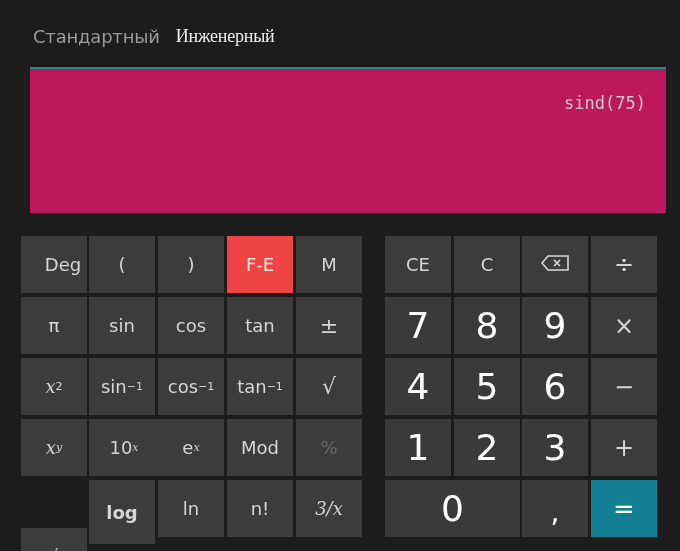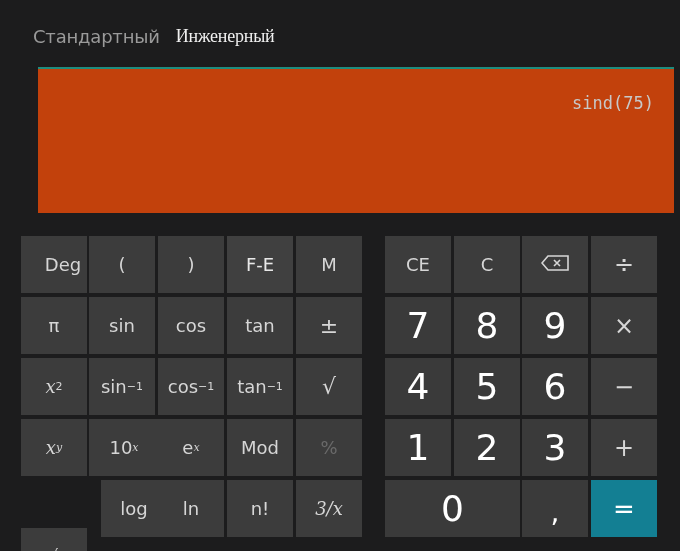--- a/index.html
+++ b/index.html
@@ -1,28 +1,28 @@
 <!DOCTYPE html>
 <html><head>
 <meta charset="utf-8">
 <style>
   html, body { margin:0; padding:0; }
   body { width:680px; height:551px; background:#1c1c1d; overflow:hidden; position:relative;
          font-family:"DejaVu Sans", sans-serif; color:#fff; }
   .tabs { position:absolute; left:33px; top:26px; display:flex; gap:16px; font-size:18px; }
   .tab { color:#9a9a9a; cursor:pointer; letter-spacing:-0.2px; }
   .tab.active { color:#f0f0f0;font-family:Liberation Serif, serif; }
-  .display { position:absolute; left:38px; top:67px; width:636px; height:146px; background:#c2410c;
+  .display { position:absolute; left:30px; top:67px; width:636px; height:146px; background:#be185d;
              border-top:2px solid #1e8c7e; box-sizing:border-box; }
   .expr { position:absolute; right:20px; top:24px; font-family:"DejaVu Sans Mono", monospace; font-size:17px; color:#c8c8c8; }
   .result { position:absolute; left:19px; top:86px; font-size:31px; color:#fafafa; letter-spacing:-0.8px; white-space:nowrap; }
   .btn { position:absolute; background:#3c3c3c; color:#d6d6d6; display:flex; align-items:center; justify-content:center;
          font-size:18px; cursor:pointer; box-sizing:border-box; }
   .btn.num { font-size:36px; color:#fff; background:#3a3a3a; }
-  .btn.hl { background:#404040; color:#e8e8e8; }
+  .btn.hl { background:#ef4444; color:#e8e8e8; }
   .btn.dim { color:#6a6a6a; }
   .btn.eq { background:#137f93; color:#fff; font-size:26px; }
   .it { font-family:"DejaVu Serif", serif; font-style:italic; }
   sup { font-size:11px; }
 </style>
 </head>
 <body>
 
 <div class="tabs">
   <span class="tab">Стандартный</span>
@@ -97,21 +97,21 @@
     </div>
     <div class="btn" style="left: 227px; top: 419px; width: 66px; height: 57px;">
       <span>Mod</span>
     </div>
     <div class="btn dim" style="left: 296px; top: 419px; width: 66px; height: 57px;">
       <span>%</span>
     </div>
     <div class="btn" style="left: 21px; top: 480px; width: 66px; height: 57px; margin-top: 48px;">
       <span class="it">ʸ√x</span>
     </div>
-    <div class="btn" style="left: 101px; top: 480px; width: 66px; height: 57px;">
+    <div class="btn" style="left: 89px; top: 480px; width: 66px; height: 64px; font-weight: bold;">
       <span>log</span>
     </div>
     <div class="btn" style="left: 158px; top: 480px; width: 66px; height: 57px;">
       <span>ln</span>
     </div>
     <div class="btn" style="left: 227px; top: 480px; width: 66px; height: 57px;">
       <span>n!</span>
     </div>
     <div class="btn" style="left: 296px; top: 480px; width: 66px; height: 57px;">
       <span class="it">3/x</span>

